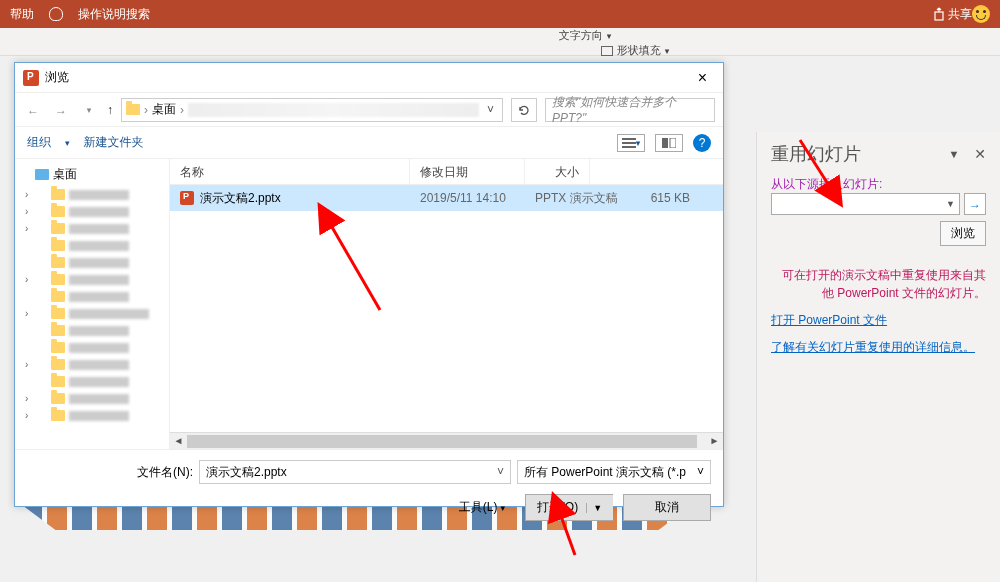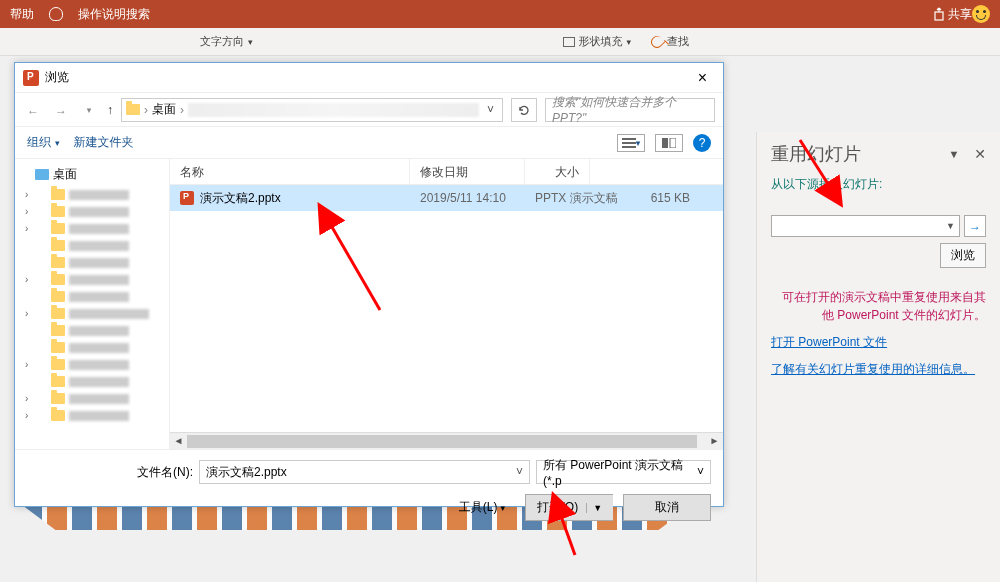--- a/index.html
+++ b/index.html
@@ -8,21 +8,21 @@
     
     .ribbon-top { position: absolute; top: 0; left: 0; right: 0; height: 28px; background: #b7472a; color: #fff; display: flex; align-items: center; padding: 0 10px; font-size: 12px; }
     .ribbon-top .left { display: flex; align-items: center; gap: 15px; }
     .ribbon-top .bulb { width: 14px; height: 14px; border: 1.5px solid #fff; border-radius: 50% 50% 40% 40%; position: relative; }
     .ribbon-top .right { margin-left: auto; display: flex; align-items: center; }
     .ribbon-top .share-icon svg { vertical-align: middle; }
     .ribbon-top .smiley { width: 18px; height: 18px; background: #ffc83d; border-radius: 50%; position: relative; }
     .ribbon-top .smiley::before { content: ''; position: absolute; width: 3px; height: 3px; background: #333; border-radius: 50%; top: 5px; left: 4px; box-shadow: 7px 0 0 #333; }
     .ribbon-top .smiley::after { content: ''; position: absolute; width: 8px; height: 4px; border: 1.5px solid #333; border-top: none; border-radius: 0 0 8px 8px; bottom: 3px; left: 4px; }
 
-    .ribbon-sub { position: absolute; top: 28px; left: 0; right: 0; height: 28px; background: #f3f2f1; border-bottom: 1px solid #ddd; display: flex; align-items: center; padding: 0 10px; font-size: 11px; color: #444; }
+    .ribbon-sub { position: absolute; top: 28px; left: 0; right: 0; height: 28px; background: #f3f2f1; border-bottom: 1px solid #ddd; display: flex; align-items: center; padding: 0 10px; font-size: 11px; color: #444; flex-direction: column; }
     .ribbon-sub .item { margin-right: 20px; display: flex; align-items: center; gap: 4px; }
     .ribbon-sub .shape { width: 12px; height: 10px; border: 1px solid #666; }
     .ribbon-sub .find-icon { width: 12px; height: 12px; border: 1.5px solid #d35400; border-right: none; border-radius: 50% 50% 0 50%; transform: rotate(-45deg); position: relative; }
     .ribbon-sub .find-icon::after { content: ''; position: absolute; width: 1.5px; height: 6px; background: #d35400; bottom: -5px; right: -1px; }
 
     .main-bg { position: absolute; top: 56px; left: 0; right: 260px; bottom: 0; background: #f0f0f0; }
     .slide-deco-top { position: absolute; top: 505px; left: 22px; width: 670px; height: 25px; background: repeating-linear-gradient(90deg, #1a5490 0 20px, #fff 20px 25px, #d35400 25px 45px, #fff 45px 50px); clip-path: polygon(0 0, 100% 0, 95% 100%, 5% 100%); opacity: 0.7; }
 
     
     .dialog { position: absolute; top: 62px; left: 14px; width: 710px; height: 445px; background: #fff; border: 1px solid #6ba5d7; box-shadow: 0 0 8px rgba(0,0,0,0.2); }
@@ -37,21 +37,21 @@
     .dlg-nav .path { flex: 1; border: 1px solid #ccc; height: 24px; display: flex; align-items: center; padding: 0 4px; gap: 4px; }
     .dlg-nav .path .folder-icon { width: 14px; height: 11px; background: #ffd56b; border-radius: 1px; position: relative; }
     .dlg-nav .path .folder-icon::before { content: ''; position: absolute; top: -3px; left: 0; width: 6px; height: 3px; background: #ffd56b; border-radius: 1px 1px 0 0; }
     .dlg-nav .path .sep { color: #888; }
     .dlg-nav .path .blur { flex: 1; background: linear-gradient(90deg, #eee, #f5f5f5, #eee); height: 14px; filter: blur(1px); }
     .dlg-nav .path .drop { margin-left: auto; color: #555; padding: 0 4px; cursor: pointer; }
     .dlg-nav .refresh { border: 1px solid #ccc; width: 26px; height: 24px; display: flex; align-items: center; justify-content: center; cursor: pointer; }
     .dlg-nav .search { border: 1px solid #ccc; width: 170px; height: 24px; padding: 0 6px; color: #888; font-style: italic; display: flex; align-items: center; }
 
     .dlg-toolbar { height: 32px; display: flex; align-items: center; padding: 0 12px; gap: 14px; font-size: 12px; border-bottom: 1px solid #eee; color: #1a5490; }
-    .dlg-toolbar .tl-item { cursor: pointer; display: flex; align-items: center; gap: 4px; }
+    .dlg-toolbar .tl-item { cursor: pointer; display: flex; align-items: center; gap: 14px; }
     .dlg-toolbar .right { margin-left: auto; display: flex; align-items: center; gap: 10px; }
     .dlg-toolbar .view-icon { width: 28px; height: 18px; border: 1px solid #aaa; display: flex; align-items: center; justify-content: center; }
     .dlg-toolbar .help { width: 18px; height: 18px; background: #0078d4; color: #fff; border-radius: 50%; text-align: center; line-height: 18px; font-size: 12px; }
 
     .dlg-body { display: flex; height: 290px; }
     .dlg-tree { width: 155px; border-right: 1px solid #eee; overflow: hidden; font-size: 12px; padding: 4px 0; }
     .tree-item { padding: 3px 6px 3px 24px; display: flex; align-items: center; gap: 4px; position: relative; }
     .tree-item.root { padding-left: 20px; }
     .tree-item .ficon { width: 14px; height: 11px; background: #ffd56b; border-radius: 1px; position: relative; flex-shrink: 0; }
     .tree-item .ficon::before { content: ''; position: absolute; top: -3px; left: 0; width: 6px; height: 3px; background: #ffd56b; border-radius: 1px 1px 0 0; }
@@ -76,34 +76,34 @@
     .list-scroll-h { position: absolute; bottom: 0; left: 0; right: 0; height: 17px; background: #f0f0f0; border-top: 1px solid #ddd; }
     .list-scroll-h .thumb { position: absolute; left: 17px; width: 510px; top: 2px; height: 13px; background: #ccc; }
     .list-scroll-h .arr { position: absolute; width: 17px; height: 17px; text-align: center; line-height: 15px; color: #555; font-size: 10px; }
     .list-scroll-h .arr.l { left: 0; }
     .list-scroll-h .arr.r { right: 0; }
 
     .dlg-footer { border-top: 1px solid #eee; padding: 10px 12px; font-size: 12px; }
     .footer-row1 { display: flex; align-items: center; gap: 6px; margin-bottom: 10px; }
     .footer-row1 .fn-input { flex: 1; border: 1px solid #ccc; height: 24px; padding: 0 6px; display: flex; align-items: center; justify-content: space-between; }
     .footer-row1 .fn-input .drop { color: #555; cursor: pointer; }
-    .footer-row1 .filter { width: 175px; border: 1px solid #ccc; height: 24px; padding: 0 6px; display: flex; align-items: center; justify-content: space-between; }
+    .footer-row1 .filter { width: 194px; border: 1px solid #ccc; height: 24px; padding: 0 6px; display: flex; align-items: center; justify-content: space-between; }
     .footer-row2 { display: flex; align-items: center; justify-content: flex-end; gap: 10px; }
     .footer-row2 .tools { margin-right: 10px; display: flex; align-items: center; gap: 3px; cursor: pointer; }
     .footer-row2 .btn { border: 1px solid #aaa; background: #e1e1e1; padding: 4px 0; width: 88px; text-align: center; cursor: pointer; }
     .footer-row2 .btn.open { display: flex; align-items: center; justify-content: center; gap: 4px; border-right: none; position: relative; }
     .footer-row2 .btn.open .split { border-left: 1px solid #aaa; padding-left: 6px; margin-left: 4px; font-size: 9px; }
 
     
     .reuse-pane { position: absolute; top: 132px; right: 0; width: 244px; bottom: 0; background: #f3f2f1; border-left: 1px solid #ddd; padding: 10px 14px; font-size: 12px; }
     .reuse-pane .title-row { display: flex; align-items: center; margin-bottom: 10px; }
     .reuse-pane .title { font-size: 18px; color: #555; }
     .reuse-pane .title-row .drop { margin-left: auto; color: #555; font-size: 11px; margin-right: 15px; cursor: pointer; }
     .reuse-pane .title-row .close { color: #555; font-size: 14px; cursor: pointer; }
-    .reuse-pane .label { color: #0f766e; margin-bottom: 22px; }
+    .reuse-pane .label { color: #a21caf; margin-bottom: 0; }
     .reuse-pane .src-row { display: flex; gap: 4px; margin-bottom: 6px; }
     .reuse-pane .src-input { flex: 1; border: 1px solid #aaa; height: 22px; background: #fff; display: flex; align-items: center; justify-content: flex-end; padding-right: 4px; }
     .reuse-pane .go-btn { width: 22px; height: 22px; border: 1px solid #aaa; background: #fff; display: flex; align-items: center; justify-content: center; color: #0078d4; cursor: pointer; }
     .reuse-pane .browse-btn { border: 1px solid #aaa; background: #f8f8f8; padding: 3px 10px; float: right; cursor: pointer; margin-bottom: 20px; }
     .reuse-pane .desc { clear: both; color: #be185d; margin-top: 22px; line-height: 1.5; text-align: right; }
     .reuse-pane .link { color: #0563c1; text-decoration: underline; cursor: pointer; margin-top: 10px; display: block; }
 
     
     .arrow-anno { position: absolute; pointer-events: none; }
     .arrow-anno svg { overflow: visible; }

